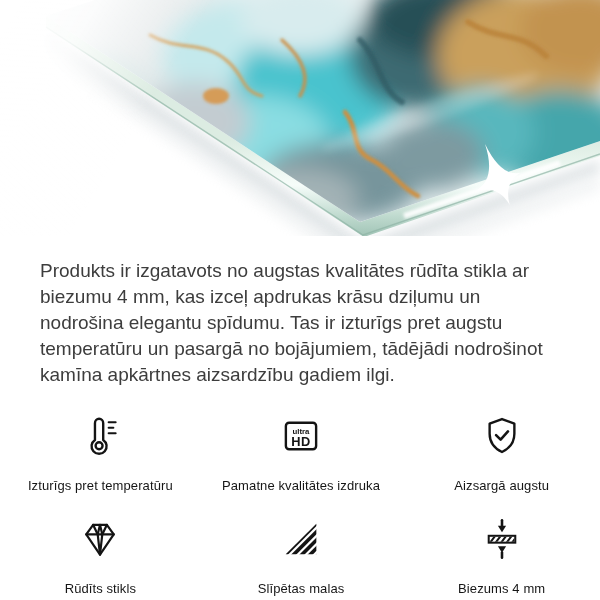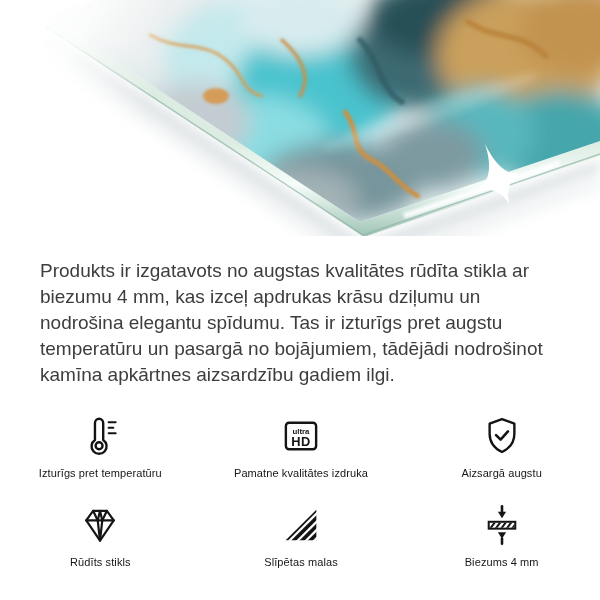--- a/index.html
+++ b/index.html
@@ -19,21 +19,21 @@
     margin-top:20px;max-width:526px;
     font-size:19px;line-height:26px;color:#3d3d3d;
   }
   .features{
     margin:24px -40px 0 -40px;
     display:grid;grid-template-columns:1fr 1fr 1fr;row-gap:22px;
   }
   .feature{display:flex;flex-direction:column;align-items:center;}
   .feature .icon-box{height:46px;display:flex;align-items:flex-end;justify-content:center;}
   .feature svg{width:44px;height:44px;}
-  .feature-label{margin-top:9px;font-size:11px;color:#161616;letter-spacing:.1px;}
+  .feature-label{margin-top:20px;font-size:13px;color:#161616;letter-spacing:.1px;}
 </style>
 </head>
 <body>
 
 <div class="hero">
   <svg viewBox="0 0 600 236" width="600" height="236">
     <defs>
       <clipPath id="panelClip">
           <path d="M46 16 L360 222 L600 141 L600 0 L95 0 Z"></path>
         </clipPath>

